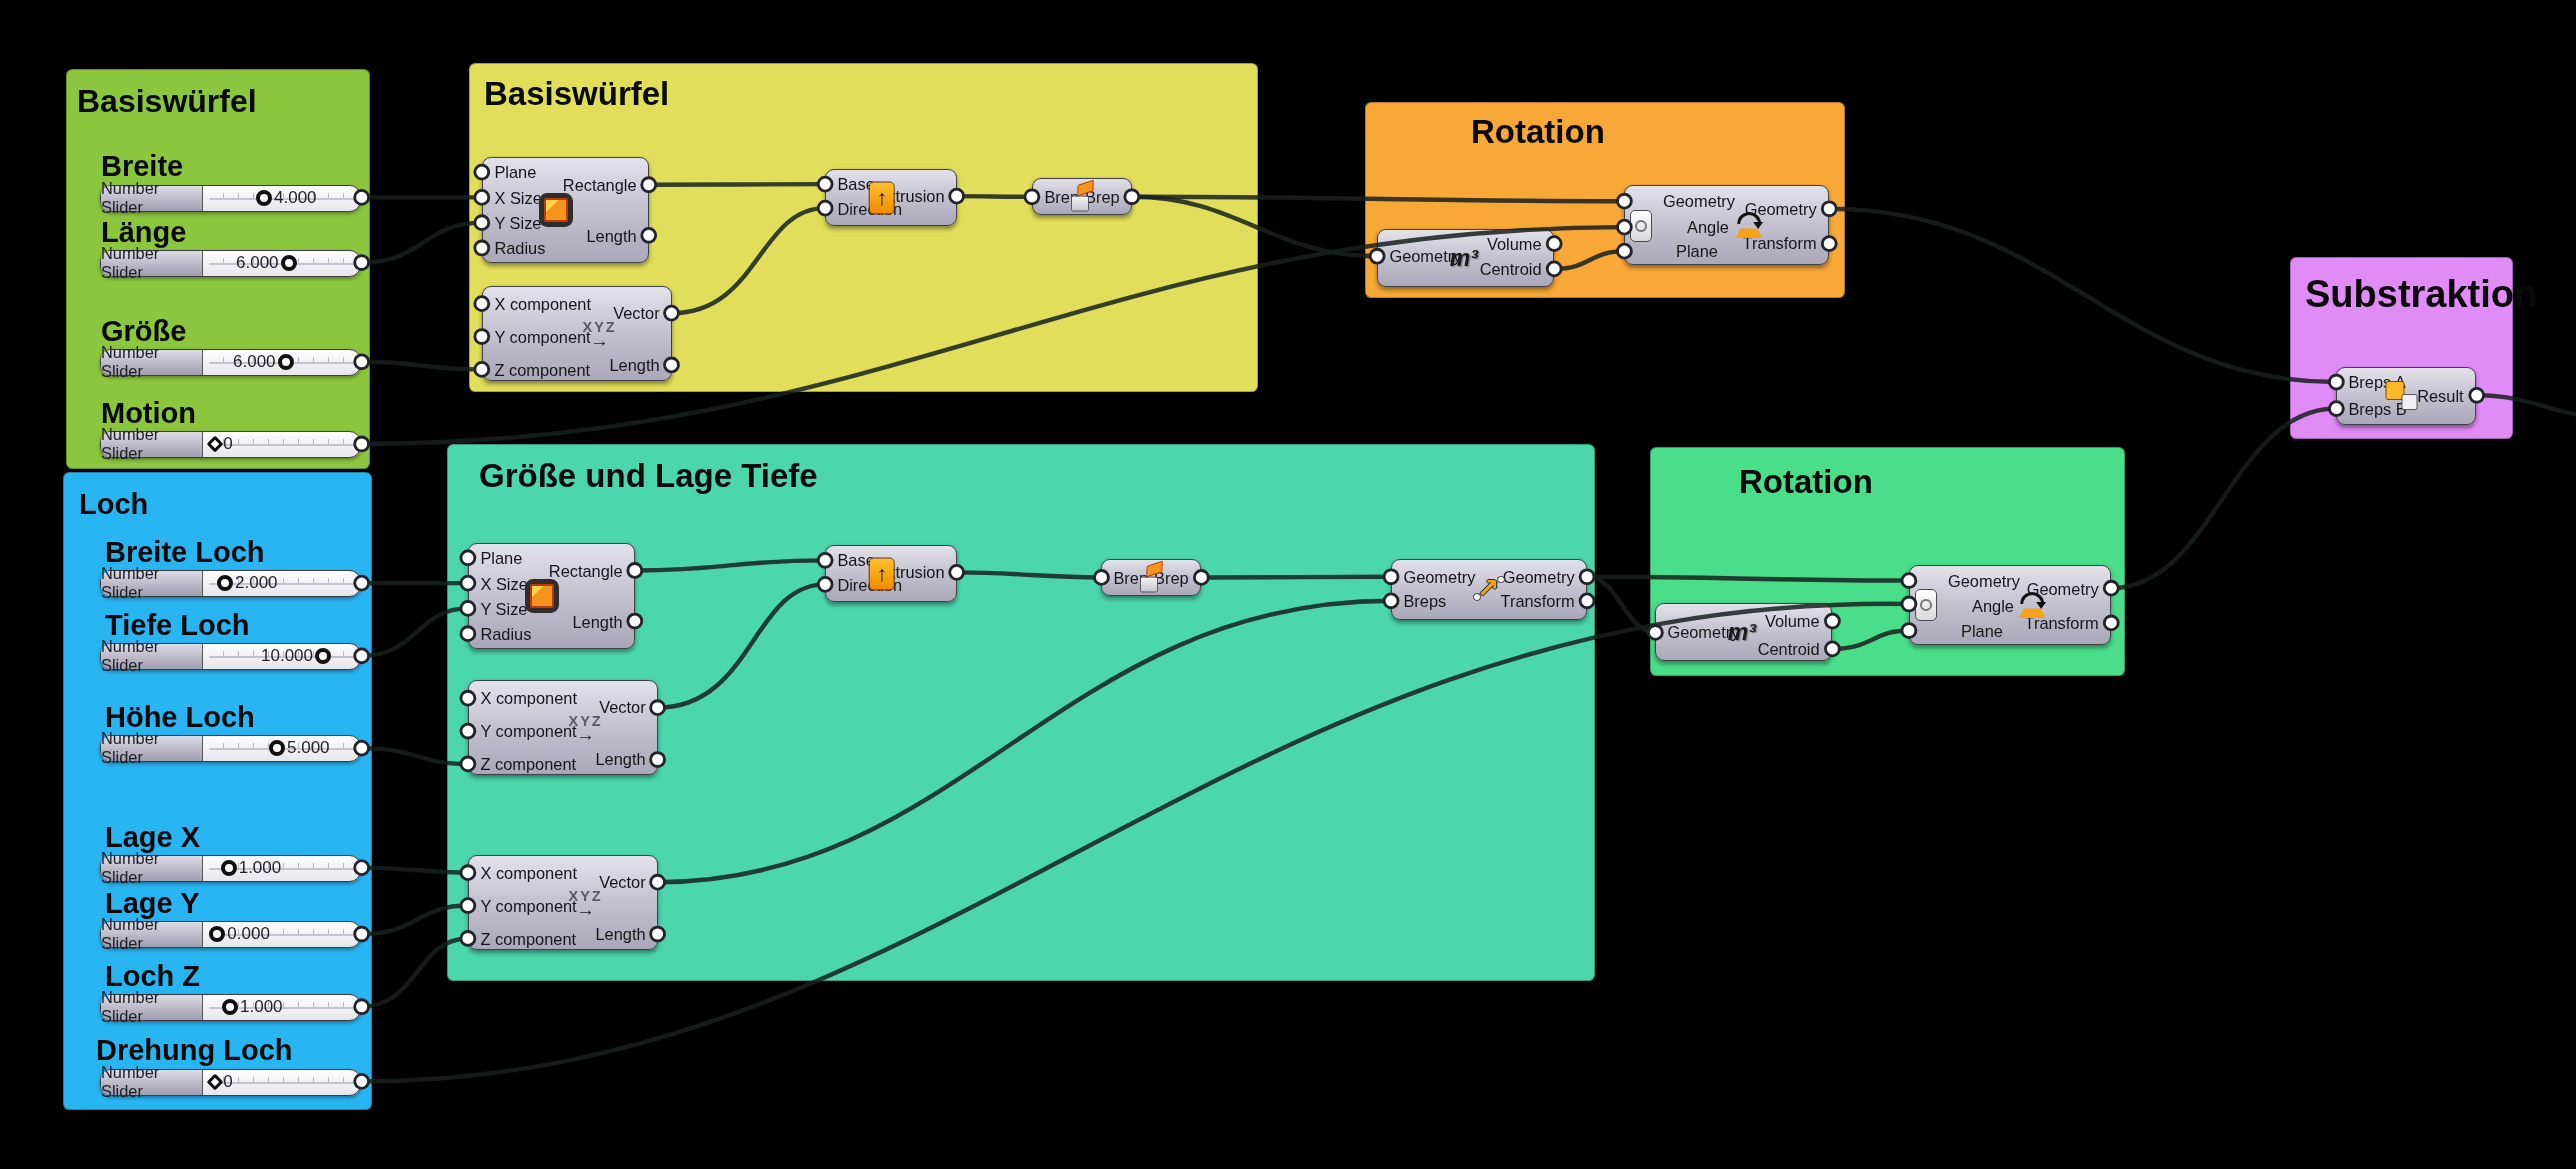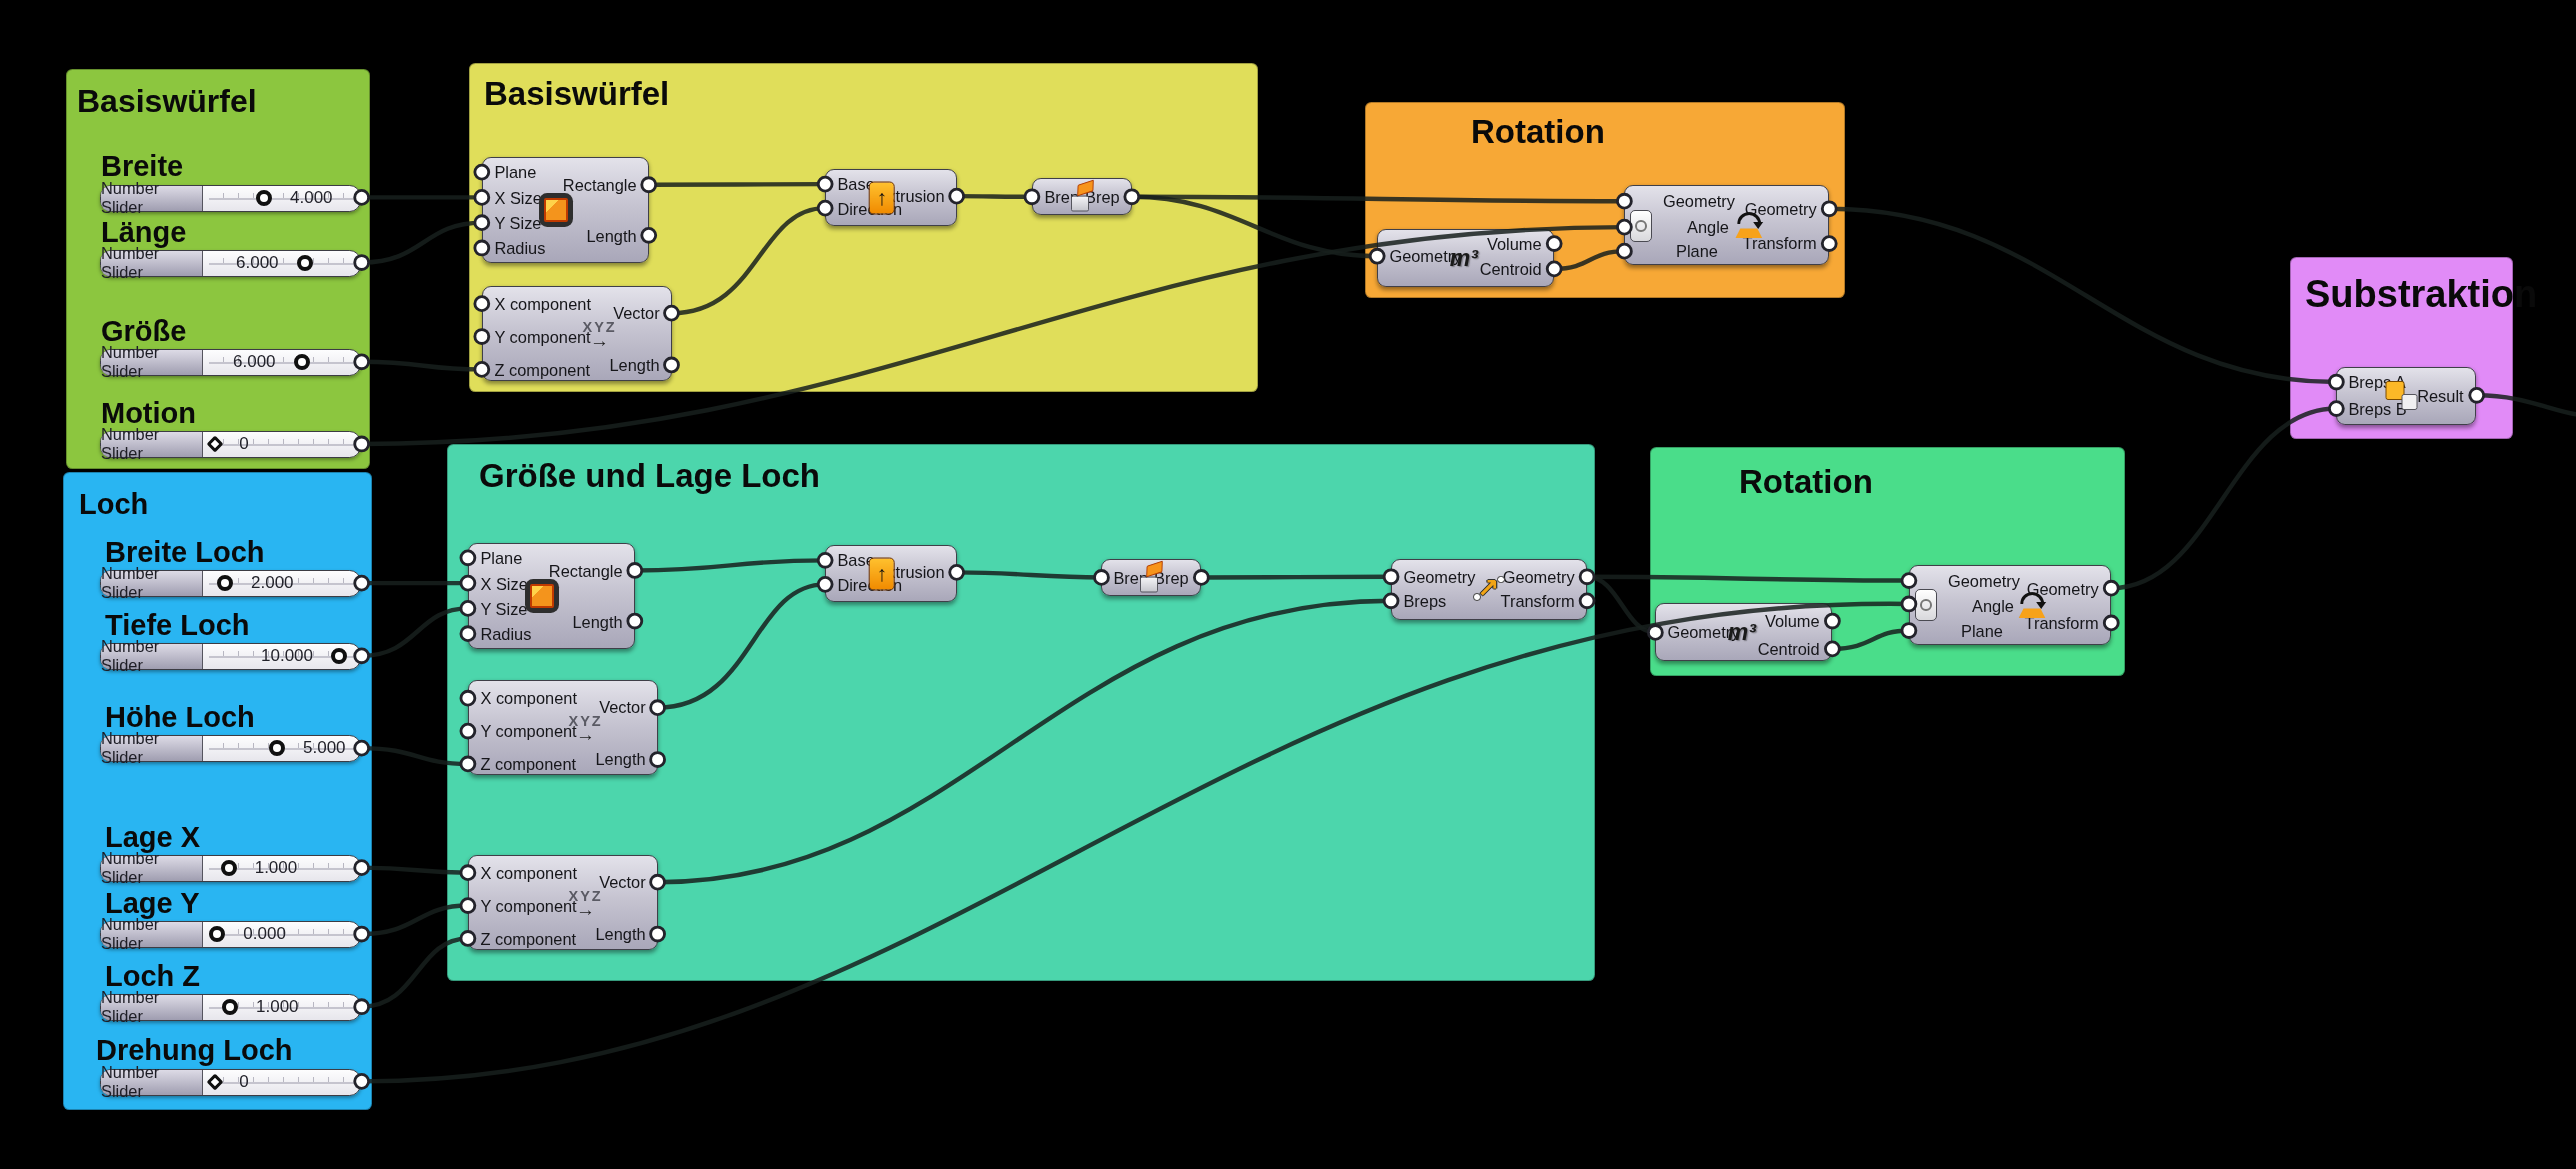--- a/index.html
+++ b/index.html
@@ -11,21 +11,21 @@
   
   .slider{position:absolute;width:261px;height:26.6px;border:1.9px solid #3c3c44;border-radius:11.4px;
           background:linear-gradient(180deg,#fdfdfe,#e7e6ec);display:flex;box-sizing:border-box;
           box-shadow:0 1.9px 3.8px rgba(0,0,0,.35);}
   .sname{flex:0 0 101px;border-right:1.9px solid #55545e;background:linear-gradient(180deg,#dddbe6,#9f9db0);
          border-radius:8.9px 0 0 8.9px;font-size:16.4px;color:#1e1e26;display:flex;align-items:center;justify-content:center;}
   .strack{position:relative;flex:1;border-radius:0 8.9px 8.9px 0;overflow:hidden;}
   .tickline{position:absolute;left:6.3px;right:6.3px;top:50%;height:1.3px;background:#c5c4ce;}
   .ticks{position:absolute;left:6.3px;right:6.3px;top:calc(50% - 5px);height:5px;
          background:repeating-linear-gradient(90deg,transparent 0,transparent 14px,#b8b7c2 14px,#b8b7c2 15px);}
-  .gw{position:absolute;top:0;height:100%;display:flex;align-items:center;gap:18px;}
+  .gw{position:absolute;top:0;height:100%;display:flex;align-items:center;gap:2px;}
   .grip{width:16px;height:16px;box-sizing:border-box;border:4.4px solid #101010;border-radius:50%;background:#fff;flex:0 0 auto;}
   .grip.d{width:12px;height:12px;border-width:3.2px;border-radius:1.9px;transform:rotate(45deg);}
   .sval{font-size:17px;color:#22222a;white-space:nowrap;}
   
   .node{position:absolute;background:linear-gradient(180deg,#e3e2ea 0%,#c6c4d1 45%,#a9a7b9 100%);
         border:1.9px solid #3f3f48;border-radius:8.9px;box-sizing:border-box;box-shadow:0 2.5px 4.4px rgba(0,0,0,.4);}
   .pi,.po{position:absolute;font-size:16.4px;line-height:21.5px;color:#16161a;white-space:nowrap;}
   .pi{left:11.4px;} .po{right:11.4px;text-align:right;}
   .ic{position:absolute;left:50%;top:50%;transform:translate(-50%,-50%);display:flex;
       align-items:center;justify-content:center;}
@@ -71,21 +71,21 @@
 <div class="panel" style="left:469px;top:63px;width:789px;height:329px;background:#E0DE5A"></div>
 <div class="panel" style="left:1365px;top:102px;width:480px;height:196px;background:#F7A836"></div>
 <div class="panel" style="left:447px;top:444px;width:1148px;height:537px;background:#4CD6AC"></div>
 <div class="panel" style="left:1650px;top:447px;width:475px;height:229px;background:#4ADD8A"></div>
 <div class="panel" style="left:2290px;top:257px;width:223px;height:182px;background:#E18BF7"></div>
 
 <div class="ptitle" style="left:77px;top:83px;font-size:32px">Basiswürfel</div>
 <div class="ptitle" style="left:79px;top:488px;font-size:29px">Loch</div>
 <div class="ptitle" style="left:484px;top:75px;font-size:33px">Basiswürfel</div>
 <div class="ptitle" style="left:1471px;top:113px;font-size:33px">Rotation</div>
-<div class="ptitle" style="left:479px;top:457px;font-size:33px">Größe und Lage Loch</div>
+<div class="ptitle" style="left:479px;top:457px;font-size:33px">Größe und Lage Tiefe</div>
 <div class="ptitle" style="left:1739px;top:463px;font-size:33px">Rotation</div>
 <div class="ptitle" style="left:2305px;top:273px;font-size:38px">Substraktion</div>
 
 <div class="sec-label" style="left:101px;top:150px">Breite</div>
 <div class="slider" style="left:100px;top:185px">
   <div class="sname">Number Slider</div>
   <div class="strack">
       <div class="tickline"></div>
       <div class="ticks"></div>
     <div class="gw" style="left:53px">

